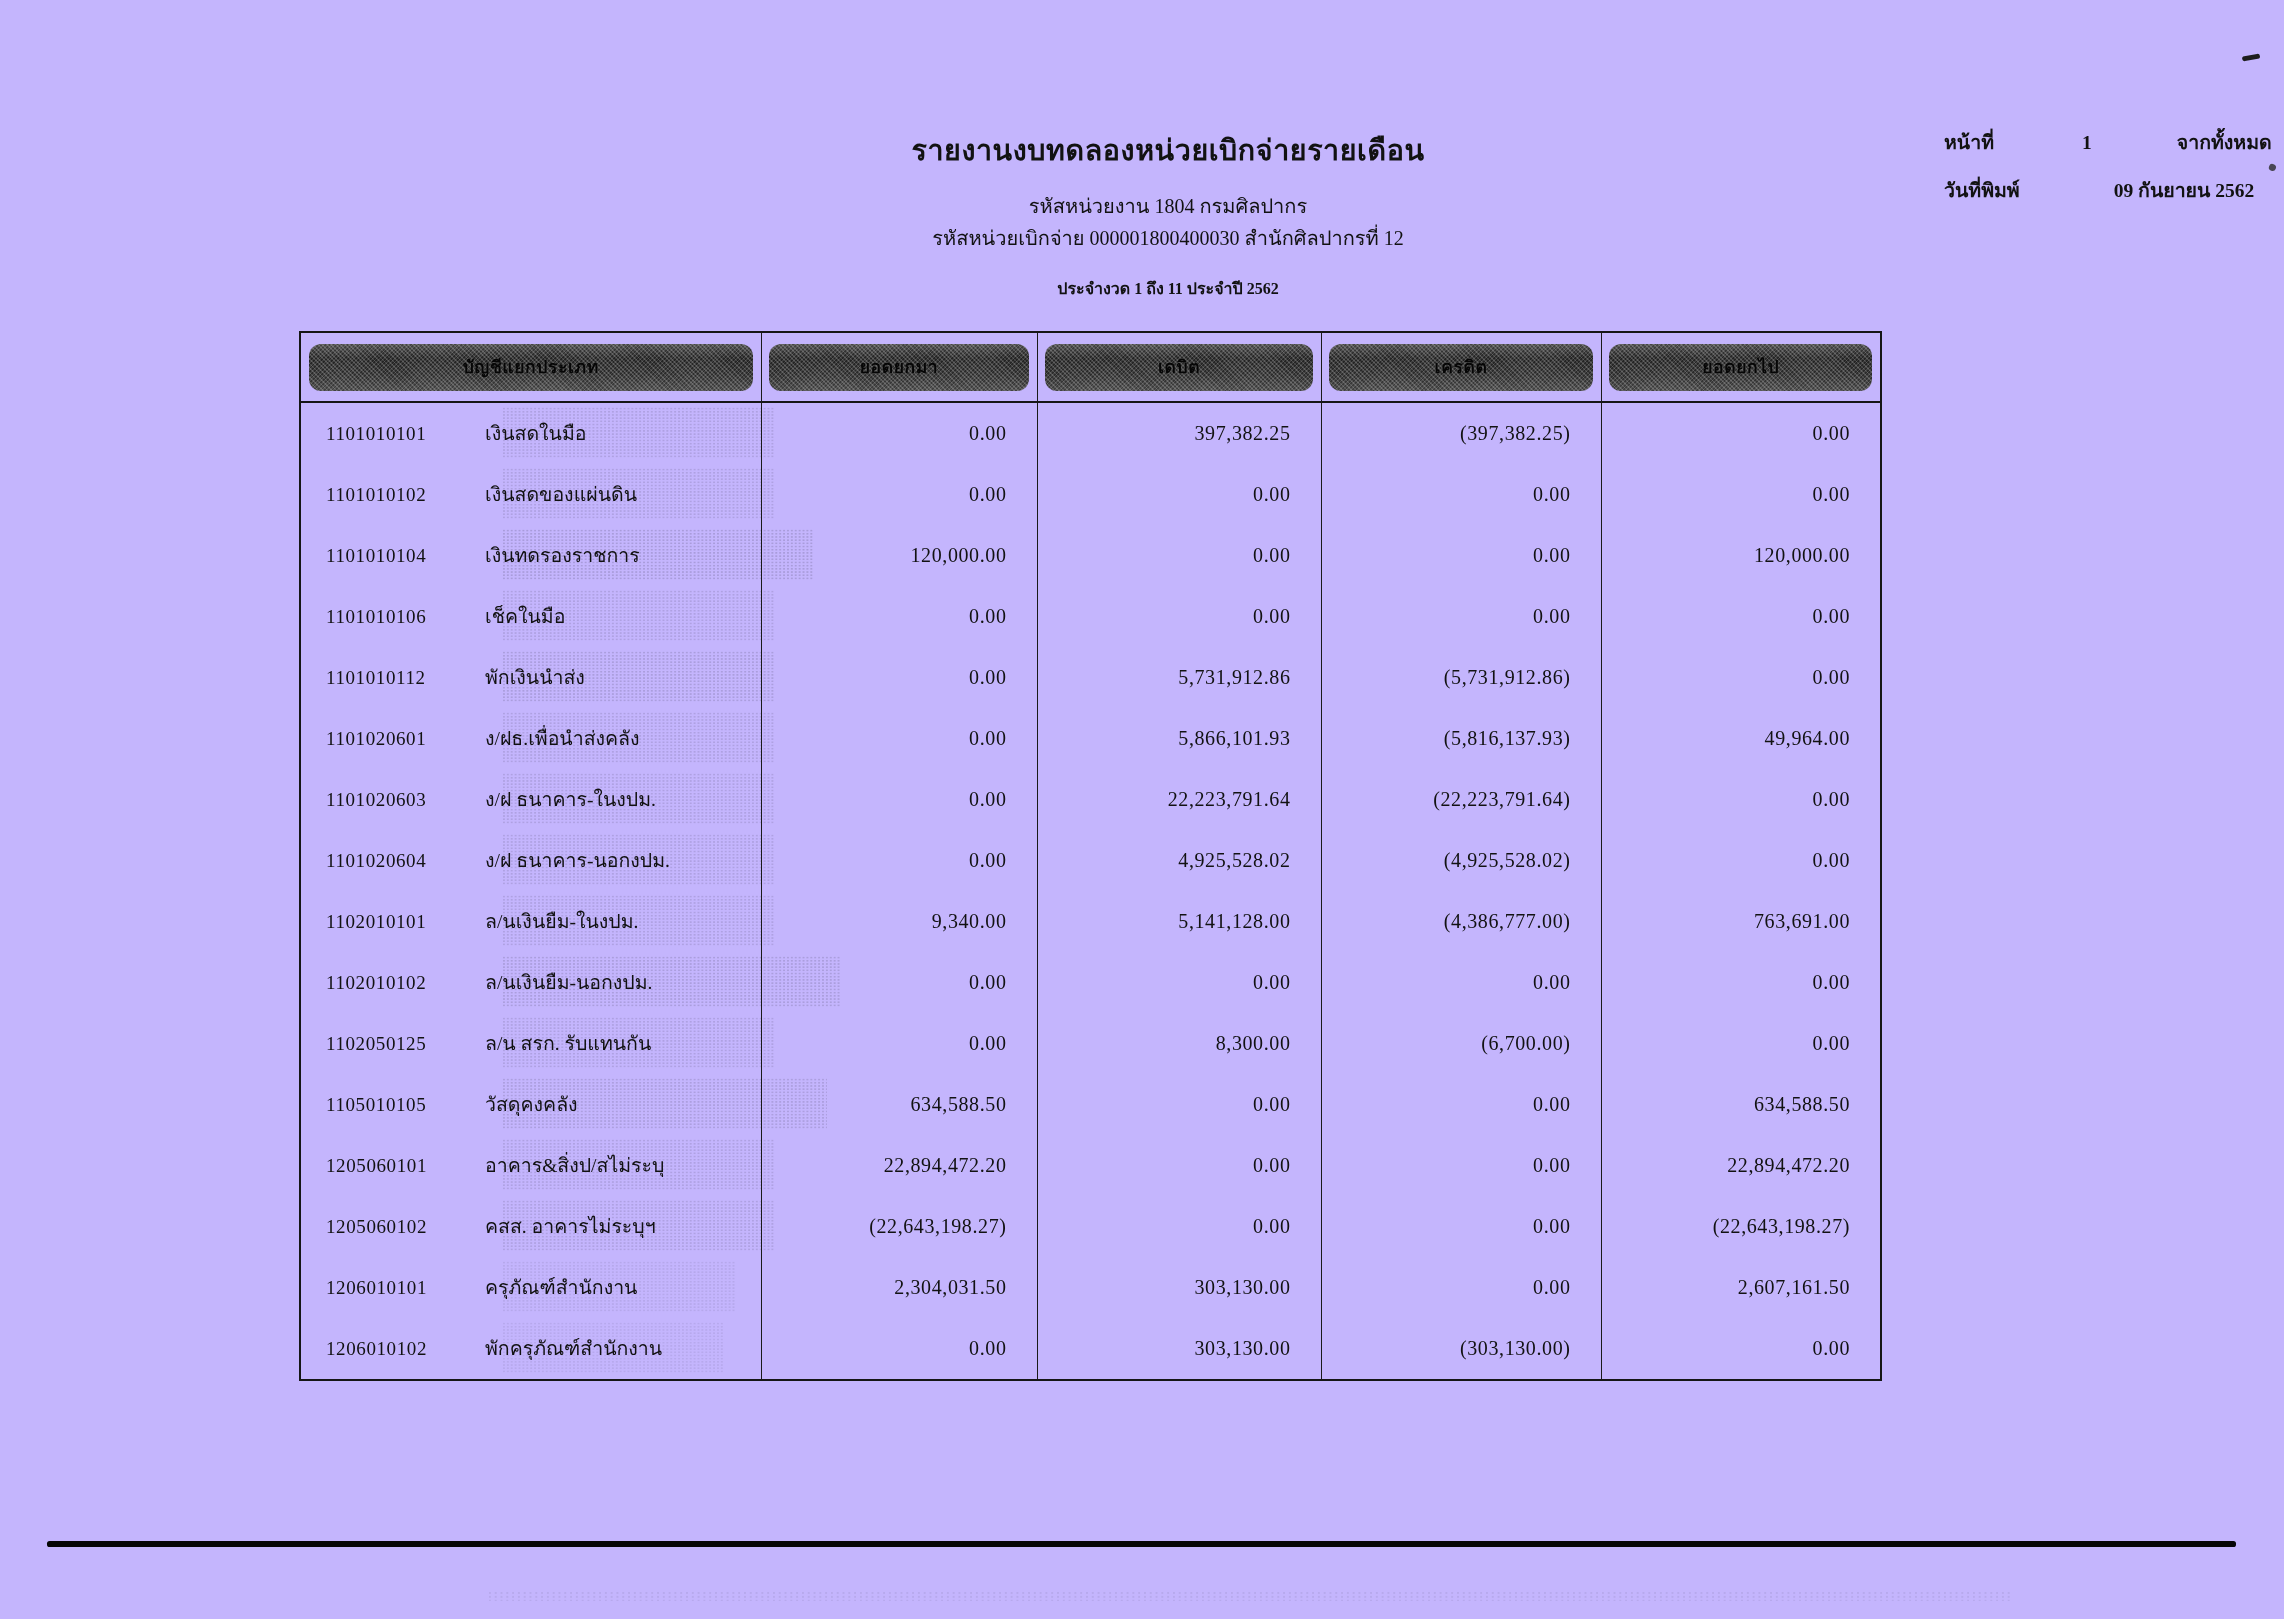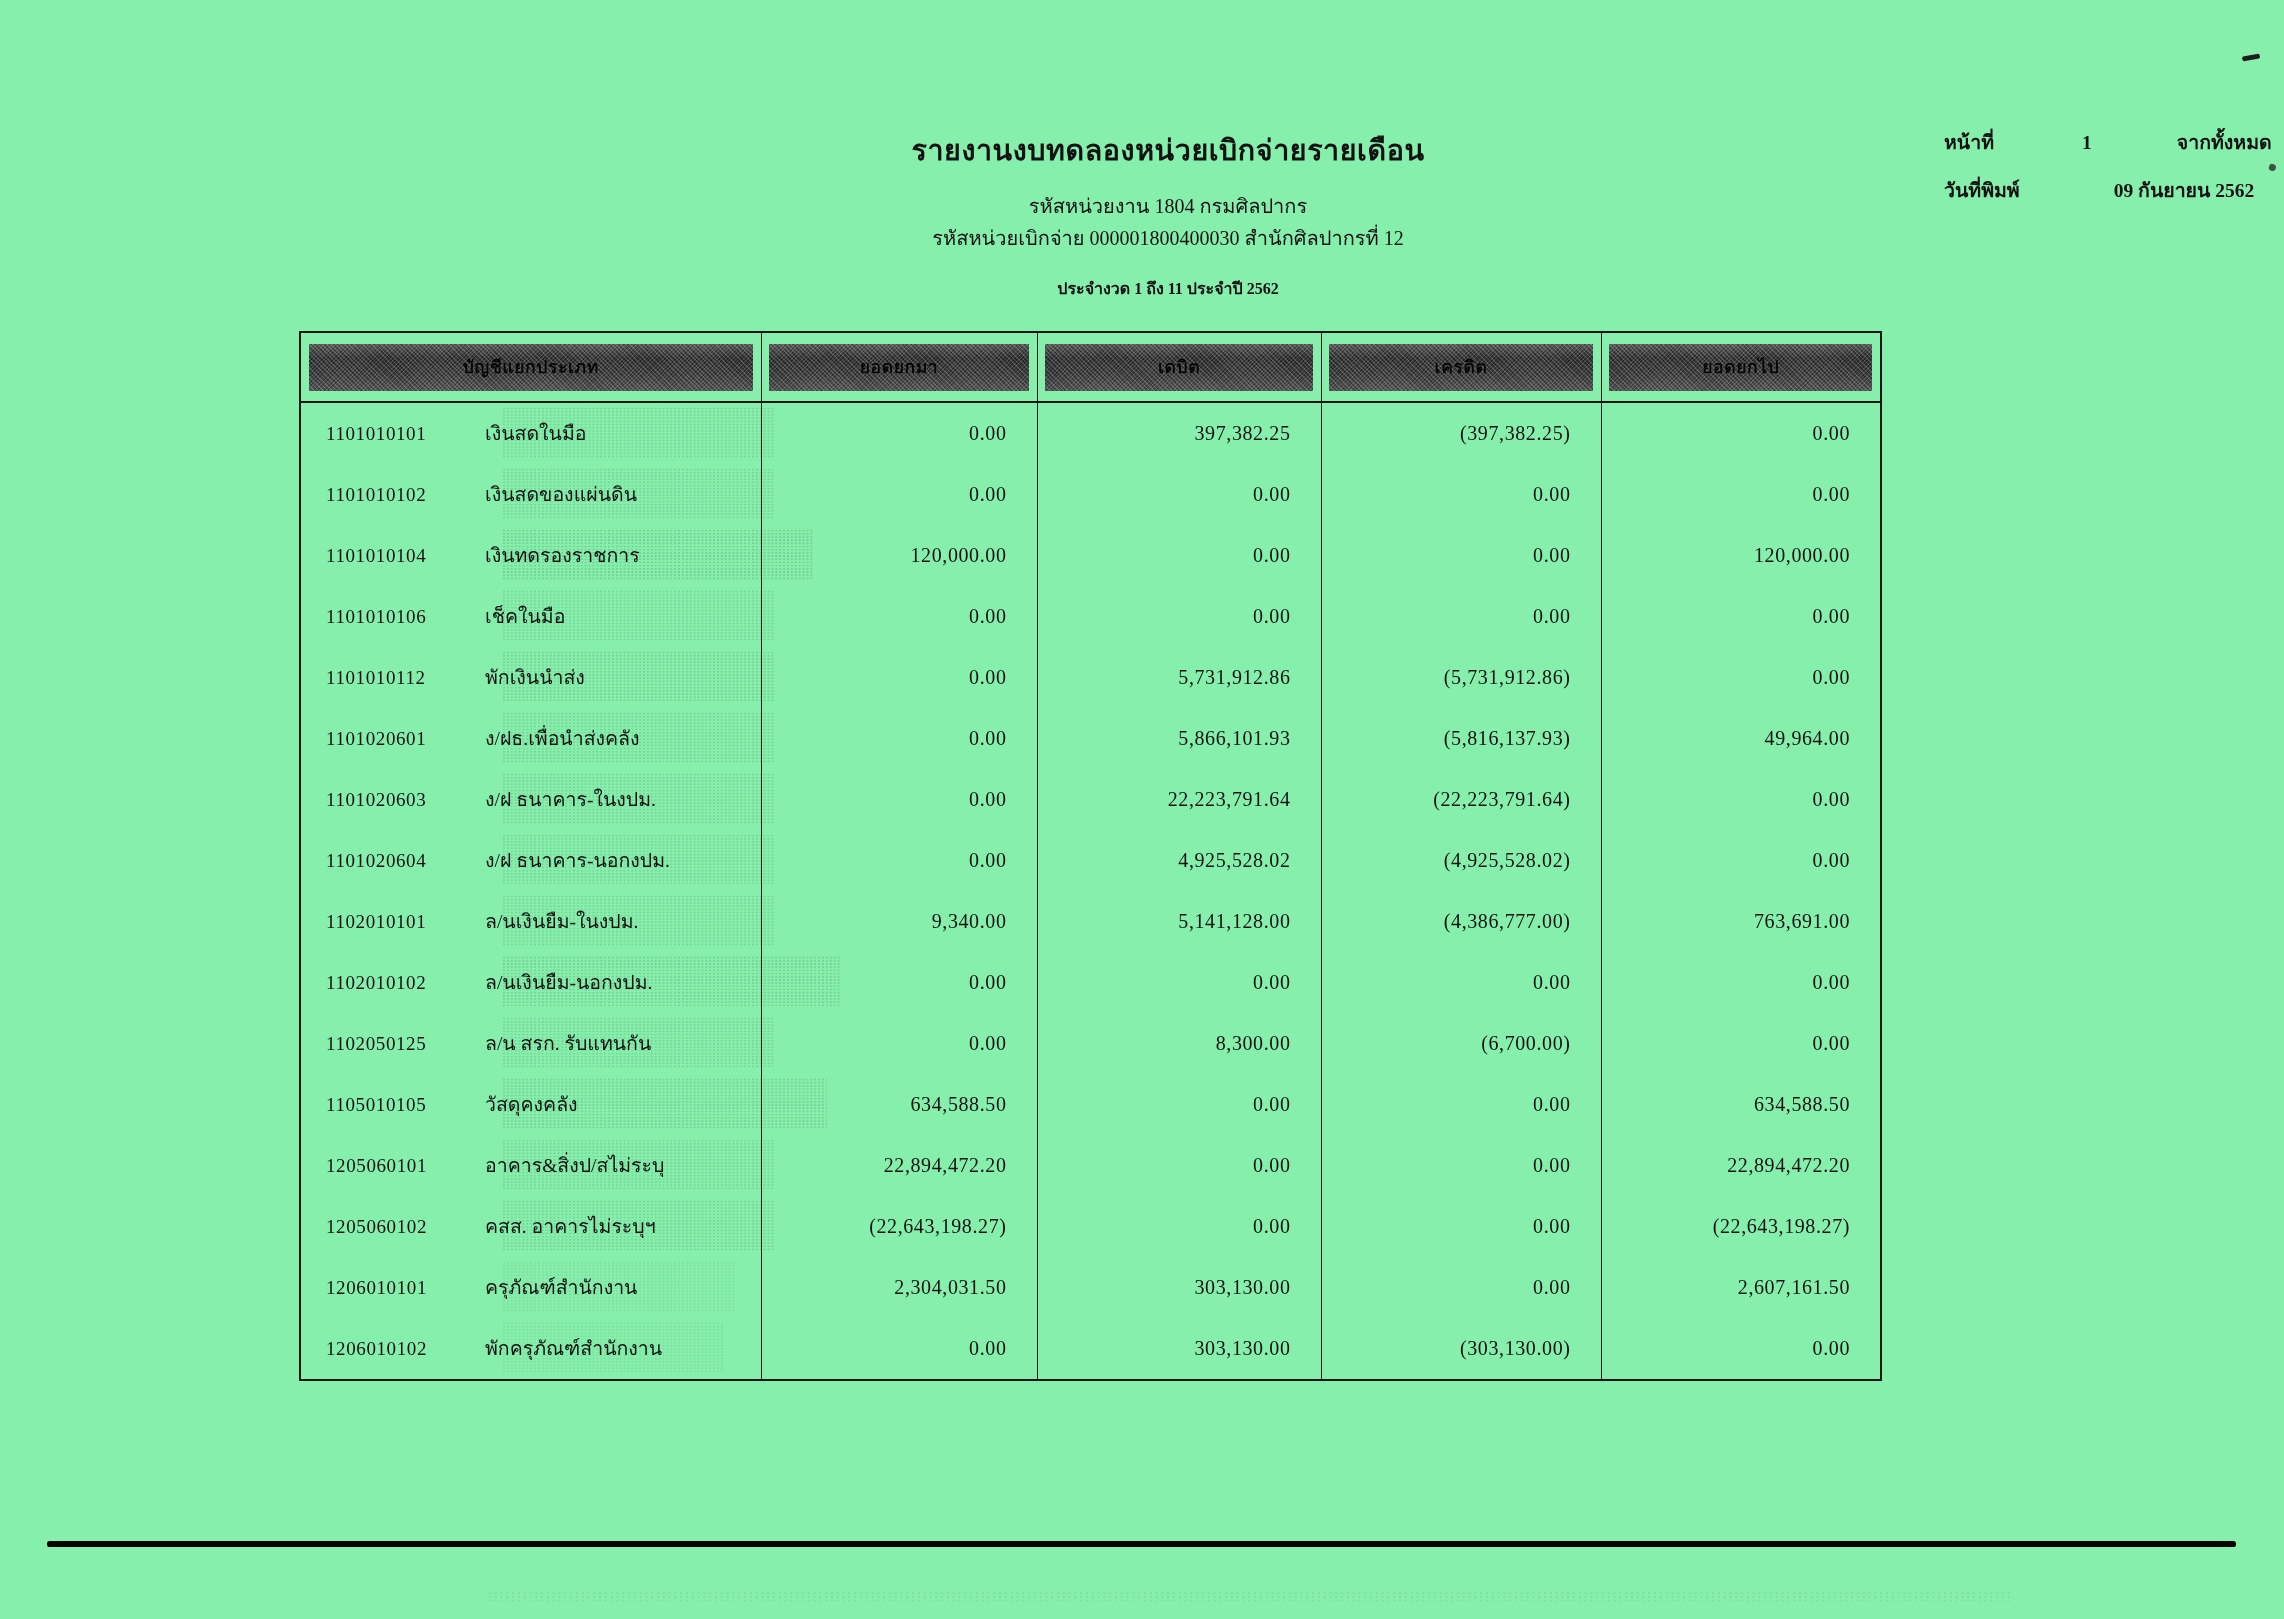--- a/index.html
+++ b/index.html
@@ -1,17 +1,17 @@
 <!DOCTYPE html>
 <html style="font-size:10.4px"><head>
 <meta charset="utf-8">
 <style>
   html,body{margin:0;padding:0;background:#e8e8e8;}
   .sheet{
-    position:relative; width:2284px; height:1619px; background:#86efac;
+    position:relative; width:2284px; height:1619px; background:#c4b5fd;
     font-family:"Liberation Serif", serif; color:#121212; overflow:hidden;
   }
   
   .head-center{position:absolute; left:649px; top:127px; width:1038px; text-align:center;}
   .title-main{font-size:28.6px; font-weight:bold; letter-spacing:0.6px; margin-bottom:17px;}
   .title-sub{font-size:20px; }
   .title-sub3{font-size:20px; margin-bottom:22px;}
   .title-period{font-size:16px; font-weight:bold;}
   
   .head-right{position:absolute; left:1944px; top:127px; font-size:19.5px; font-weight:bold;}
@@ -34,20 +34,21 @@
   
   .bar{
     height:47px; margin:5.8px 7.8px; display:flex; align-items:center; justify-content:center;
     color:rgba(5,5,5,0.92); font-size:17.5px; font-weight:bold; letter-spacing:0.6px;
     background:
       repeating-linear-gradient(45deg, rgba(255,255,255,0.16) 0 1.3px, rgba(0,0,0,0) 1.3px 3.2px),
       repeating-linear-gradient(-45deg, rgba(255,255,255,0.12) 0 1.3px, rgba(0,0,0,0) 1.3px 2.6px),
       linear-gradient(180deg,#4a4a4a,#262626 30%,#303030 65%,#454545);
     text-shadow:0 0 1.9px rgba(120,120,120,0.65);
     filter:contrast(1.05);
+    border-radius:12px;
   }
   table.tb td{height:59px; vertical-align:middle; font-size:20px;}
   td.c-acct{position:relative; padding:0 0 0 25px; white-space:nowrap;}
   .code{display:inline-block; width:154px; font-size:19px; letter-spacing:0.6px;}
   .name{font-size:19.5px;}
   td.num{text-align:right; padding-right:30px; font-size:20px; letter-spacing:0.6px; white-space:nowrap;}
   
   .noise{
     position:absolute; left:201px; top:3.9px; width:273px; height:51px; pointer-events:none;
     background-image:radial-gradient(rgba(0,0,0,0.14) 0.8px, rgba(0,0,0,0) 1.2px);

